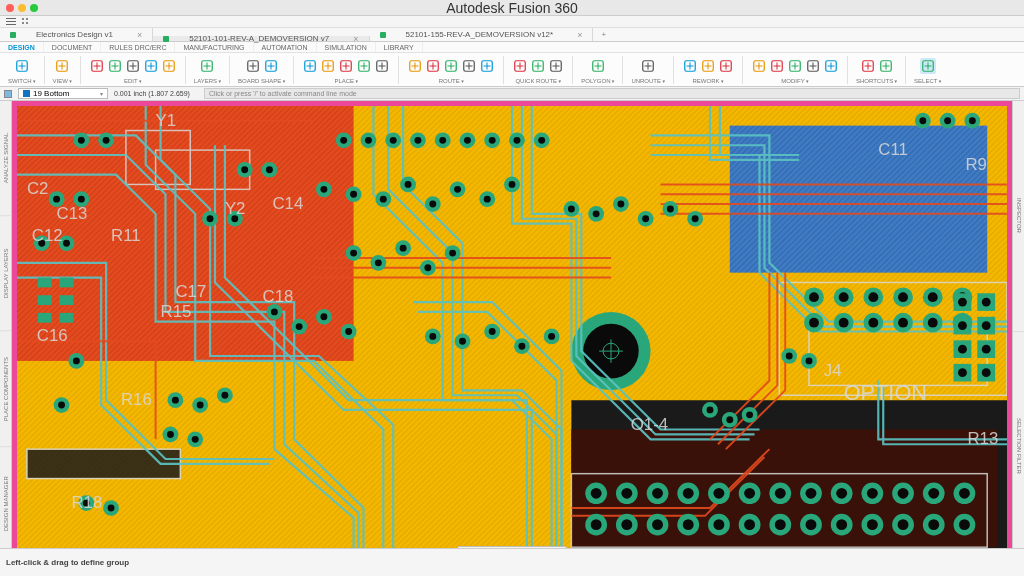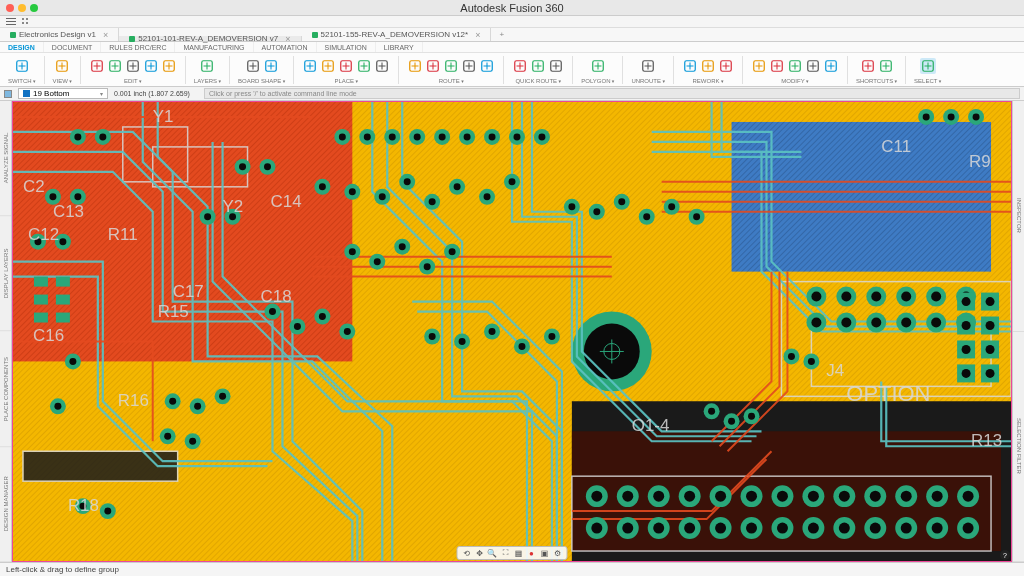--- a/index.html
+++ b/index.html
@@ -4,28 +4,28 @@
 <style>
 * { margin: 0; padding: 0; box-sizing: border-box; font-family: -apple-system, Helvetica, Arial, sans-serif; }
 body { width: 1024px; height: 576px; background: #f0f0f0; overflow: hidden; position: relative; font-size: 8px; }
 
 .titlebar { height: 16px; background: #e8e8e8; display: flex; align-items: center; padding: 0 6px; border-bottom: 1px solid #ccc; }
 .traffic-lights { display: flex; gap: 4px; }
 .tl { width: 8px; height: 8px; border-radius: 50%; }
 .tl-red { background: #ff5f56; }
 .tl-yel { background: #ffbd2e; }
 .tl-grn { background: #27c93f; }
-.title-center { position: absolute; left: 50%; transform: translateX(-50%); font-size: 11px; color: #333; }
+.title-center { position: absolute; left: 50%; transform: translateX(-50%); font-size: 14px; color: #333; }
 
 .menurow { height: 12px; background: #f5f5f5; display: flex; align-items: center; padding-left: 6px; gap: 4px; border-bottom: 1px solid #ddd;}
 .menurow .hb { width: 10px; height: 8px; background: repeating-linear-gradient(#666 0 1px, transparent 1px 3px); }
 .menurow .grid { width: 8px; height: 8px; background: conic-gradient(#888 25%, transparent 0) 0 0/4px 4px; }
 
 .doctabs { height: 14px; background: #f7f7f7; display: flex; align-items: stretch; border-bottom: 1px solid #ccc;}
-.doctab { display: flex; align-items: center; padding: 0 10px; border-right: 1px solid #d8d8d8; font-size: 8px; color: #555; gap: 3px; cursor: pointer;}
+.doctab { display: flex; align-items: center; padding: 0 10px; border-right: 1px solid #d8d8d8; font-size: 8px; color: #555; gap: 20px; cursor: pointer;}
 .doctab.active { background: #eaeaea; margin-top: 8px; }
 .doctab .dot { width: 6px; height: 6px; border-radius: 1px; }
 .doctab .close { color: #999; font-size: 9px; margin-left: 4px; }
 .newtab { padding: 0 8px; color: #888; display:flex; align-items:center; cursor: pointer;}
 
 .ribbonlabels { height: 11px; background: #fafafa; display: flex; align-items: center; border-bottom: 1px solid #e2e2e2;}
 .ribbonlabels .seg { font-size: 7px; color: #666; padding: 0 8px; border-right: 1px solid #eee; height: 100%; display: flex; align-items:center;}
 .ribbonlabels .active { color: #0696d7; font-weight: bold; }
 
 .toolbar { height: 34px; background: #fcfcfc; display: flex; align-items: center; padding: 0 4px; gap: 2px; border-bottom: 1px solid #ccc;}
@@ -38,29 +38,29 @@
 .vsep { width: 1px; height: 28px; background: #e0e0e0; margin: 0 2px;}
 .tico.highlight { background: #cde9f7; }
 
 .optrow { height: 14px; background: #f3f3f3; display: flex; align-items: center; padding: 0 4px; gap: 6px; border-bottom: 1px solid #ccc; }
 .optrow .sw { width: 8px; height: 8px; background: #7fb8e0; border:1px solid #888;}
 .layersel { display: flex; align-items: center; gap: 3px; background: #fff; border: 1px solid #bbb; padding: 0 4px; height: 11px; width: 90px;}
 .layersel .swatch { width: 7px; height: 7px; background: #1171c2; }
 .gridread { font-size: 7px; color: #444; }
 .cmdline { flex: 1; background: #e8e8e8; border: 1px solid #ccc; height: 11px; padding: 0 4px; font-size: 7px; color: #888; display:flex; align-items:center; margin-left: 8px;}
 
-.workspace { position: absolute; top: 101px; bottom: 14px; left: 12px; right: 12px; background: #000; border: 1px solid #ec4899; overflow: hidden;}
+.workspace { position: absolute; top: 101px; bottom: 14px; left: 12px; right: 12px; background: #000; border: 5px solid #ec4899; overflow: hidden;}
 .workspace svg { width: 100%; height: 100%; display:block;}
 
 .lpanel { position: absolute; left: 0; top: 101px; bottom: 14px; width: 12px; background: #f0f0f0; border-right:1px solid #ccc; display:flex; flex-direction:column;}
 .lpanel .vtab { flex: 1; writing-mode: vertical-rl; transform: rotate(180deg); font-size: 6px; color: #777; display:flex; align-items:center; justify-content:center; border-top:1px solid #ddd; cursor:pointer;}
 .rpanel { position: absolute; right: 0; top: 101px; bottom: 14px; width: 12px; background: #f0f0f0; border-left:1px solid #ccc; display:flex; flex-direction:column;}
 .rpanel .vtab { flex: 1; writing-mode: vertical-rl; font-size: 6px; color: #777; display:flex; align-items:center; justify-content:center; border-bottom:1px solid #ddd; cursor:pointer;}
 
-.statusbar { position: absolute; bottom: 0; left: 0; right: 0; height: 14px; background: #f5f5f5; border-top: 1px solid #ccc; display:flex; align-items:center; padding: 0 6px; font-size: 8px; color: #444;}
+.statusbar { position: absolute; bottom: 0; left: 0; right: 0; height: 28px; background: #f5f5f5; border-top: 1px solid #ccc; display:flex; align-items:center; padding: 0 6px; font-size: 8px; color: #444; font-weight: bold;}
 .navcluster { position: absolute; bottom: 16px; left: 50%; transform: translateX(-50%); background: rgba(250,250,250,0.92); border:1px solid #bbb; border-radius: 3px; padding: 1px 4px; display: flex; gap: 3px; align-items:center;}
 .navcluster .ni { width: 10px; height: 10px; display:flex; align-items:center; justify-content:center; cursor:pointer; font-size:8px; color:#555;}
 .corner { position:absolute; bottom:16px; right:14px; width:10px; height:10px; background:#222; border-radius:50%; color:#fff; font-size:7px; display:flex;align-items:center;justify-content:center; cursor:pointer;}
 </style>
 </head>
 <body>
 
 <div class="titlebar">
   <div class="traffic-lights">
     <div class="tl tl-red"></div>

